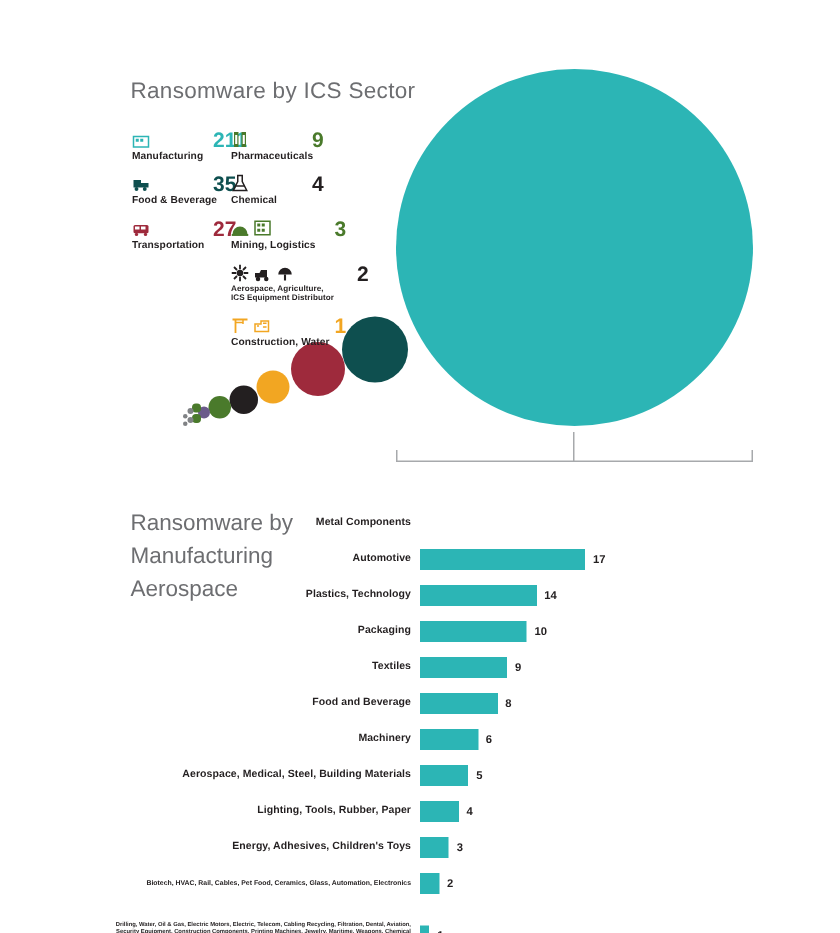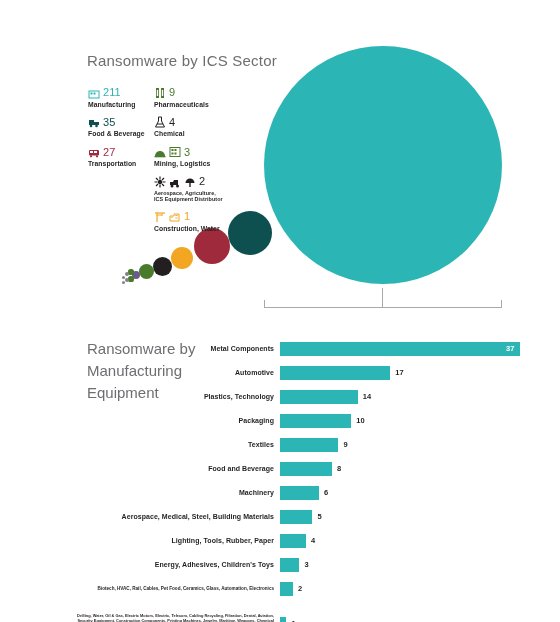--- a/index.html
+++ b/index.html
@@ -23,22 +23,23 @@
   #ics-title { left: 87px; top: 52px; }
 
   .legend { position: absolute; left: 88px; top: 86px; width: 172px; }
   .legend-col { position: absolute; top: 0; }
   .legend-col.left  { left: 0px;  width: 72px; }
   .legend-col.right { left: 66px; width: 106px; }
 
   .legend-item { margin-bottom: 7px; }
   .legend-head { display: flex; align-items: center; gap: 3px; height: 13px; }
   .legend-num {
-    font-size: 11px; font-weight: normal; line-height: 1;
+    font-size: 14px; font-weight: bold; line-height: 1;
     letter-spacing: .1px;
+    margin-left: 39px;
   }
   .legend-label {
     font-size: 6.8px; font-weight: bold; color: #231f20;
     line-height: 1.22; margin-top: 1.5px; letter-spacing: .05px;
   }
   .legend-label.small { font-size: 5.4px; font-weight: bold; }
   .ico { display: inline-block; width: 12px; height: 12px; flex: 0 0 auto; }
   .ico svg { display: block; width: 12px; height: 12px; }
 
   
@@ -250,29 +251,25 @@
       </div>
   </div>
 
   <div id="bracket">
     <div class="stem"></div>
     <div class="bar"></div>
     <div class="tipL"></div>
     <div class="tipR"></div>
   </div>
 
-  <div id="sub-title" class="sec-title-block">Ransomware by Manufacturing Equipment</div>
+  <div id="sub-title" class="sec-title-block">Ransomware by Manufacturing Aerospace</div>
 
   <div id="barchart">
       <div class="brow">
         <div class="blabel">Metal Components</div>
-        <div class="bwrap">
-          <div class="bar-rect" style="width: 240px; background: rgb(44, 181, 181);"></div>
-          <span class="bval inside" style="left: 226px;">37</span>
-        </div>
       </div>
       <div class="brow">
         <div class="blabel">Automotive</div>
         <div class="bwrap">
           <div class="bar-rect" style="width: 110.27px; background: rgb(44, 181, 181);"></div>
           <span class="bval">17</span>
         </div>
       </div>
       <div class="brow">
         <div class="blabel">Plastics, Technology</div>

